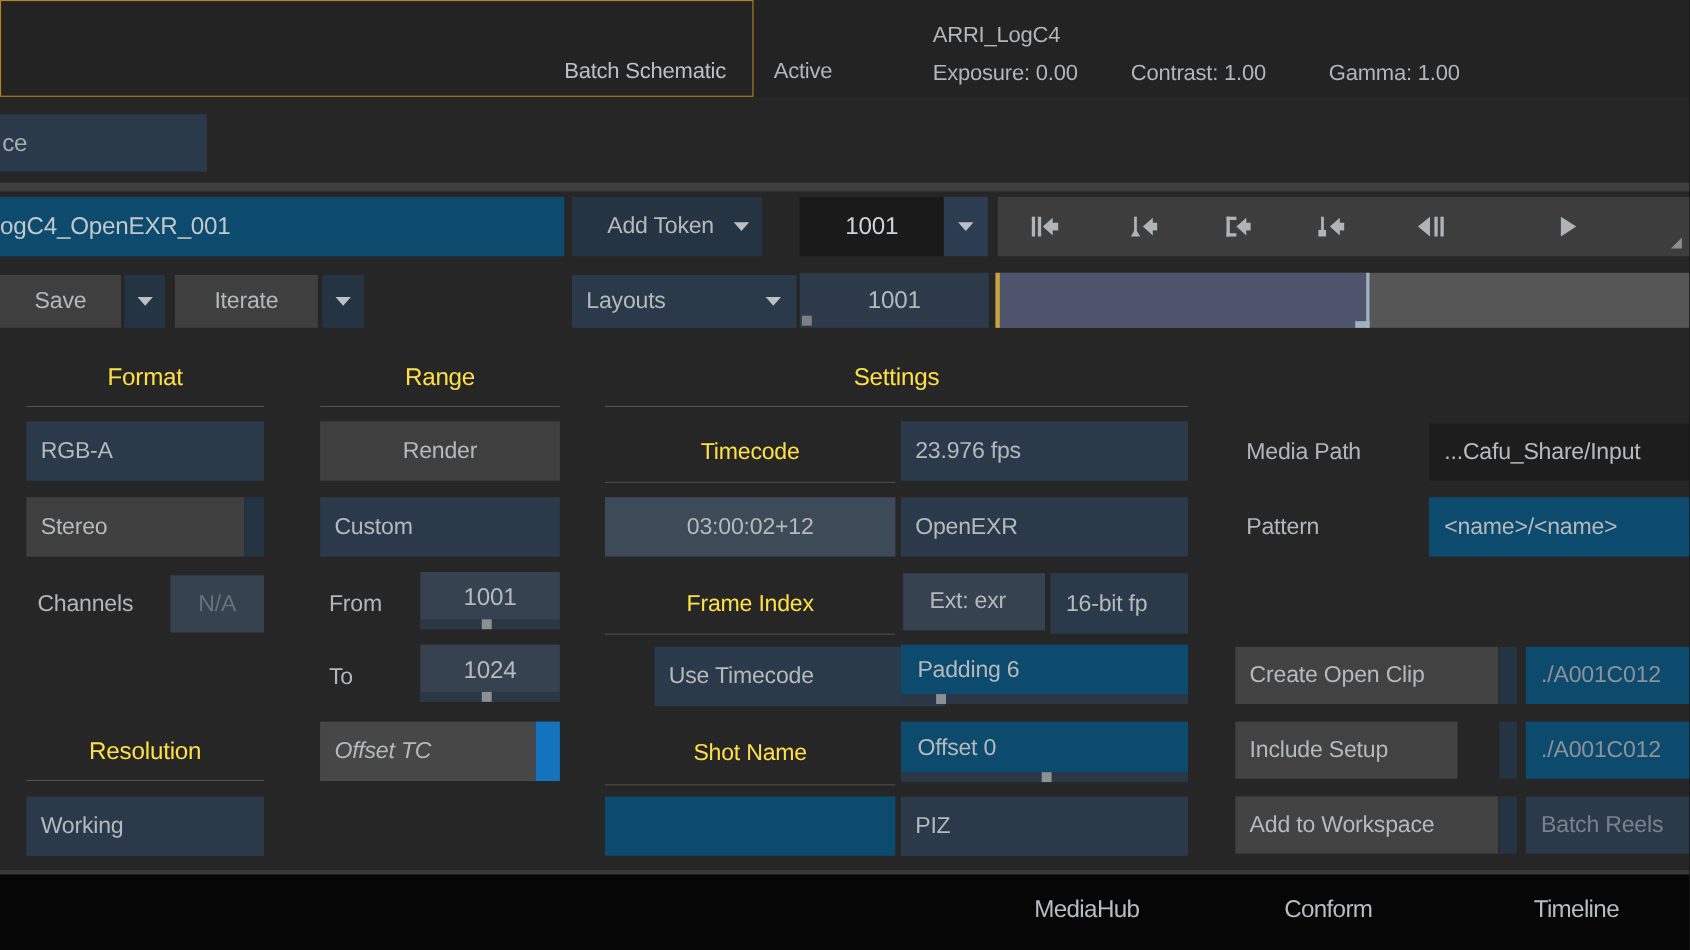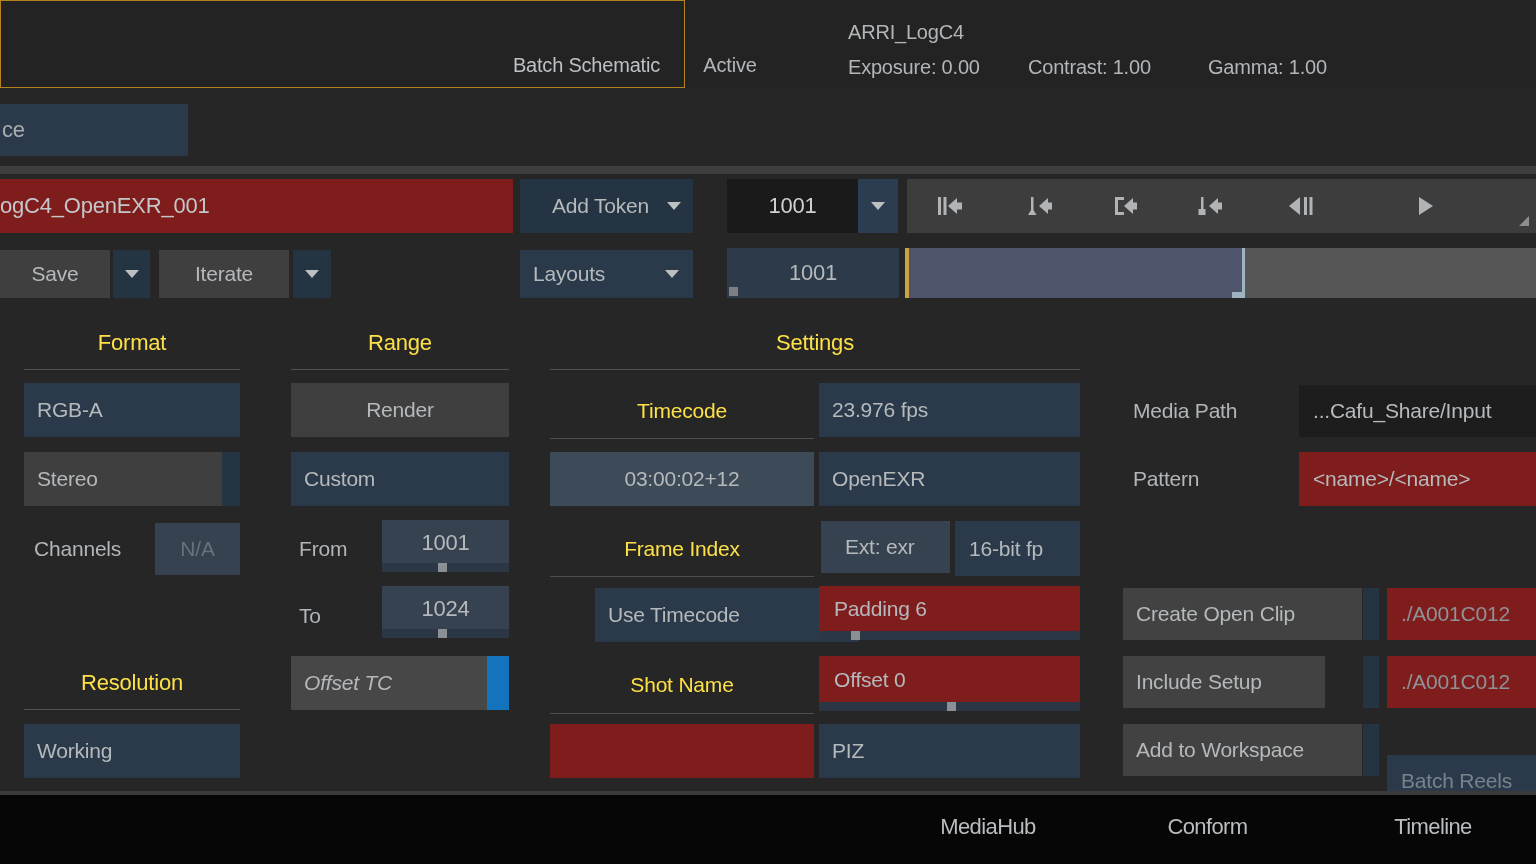--- a/index.html
+++ b/index.html
@@ -6,21 +6,21 @@
   #screen{position:relative;width:1536px;height:864px;overflow:hidden;
     background:#262626;font-family:"Liberation Sans",sans-serif;
     -webkit-font-smoothing:antialiased;}
   .abs{position:absolute;}
   .btn{position:absolute;display:flex;align-items:center;color:#b5b9bc;
     font-size:21px;letter-spacing:-0.2px;box-sizing:border-box;}
   .c{justify-content:center;}
   .pl{padding-left:13px;}
   .bg-blue{background:#2b3a4a;}
   .bg-dblue{background:#253443;}
-  .bg-slate{background:#7f1d1d;}
+  .bg-slate{background:#0c4a6e;}
   .bg-slate2{background:#36424f;}
   .bg-gray{background:#3f3f3f;}
   .bg-gray2{background:#424242;}
   .bg-gray3{background:#474747;}
   .bg-dark{background:#1d1d1d;}
   .lbl{position:absolute;display:flex;align-items:center;color:#b2b6b9;
     font-size:21px;letter-spacing:-0.2px;}
   .ttl{position:absolute;display:flex;align-items:center;justify-content:center;
     color:#fde047;font-size:22px;letter-spacing:-0.2px;}
   .hr{position:absolute;height:1px;background:#515151;}
@@ -114,21 +114,21 @@
   </div>
 
   <div class="btn bg-gray c" style="left:0;top:250px;width:110px;height:48px;">Save</div>
   <div class="btn bg-dblue c" style="left:113px;top:250px;width:37px;height:48px;">
     <span class="dar"></span>
   </div>
   <div class="btn bg-gray c" style="left:159px;top:250px;width:130px;height:48px;">Iterate</div>
   <div class="btn bg-dblue c" style="left:293px;top:250px;width:38px;height:48px;">
     <span class="dar"></span>
   </div>
-  <div class="btn bg-blue pl" style="left:520px;top:250px;width:173px;height:48px;">
+  <div class="btn bg-blue pl" style="left:520px;top:250px;width:204px;height:48px;">
     <span>Layouts</span>
     <span class="dar" style="position:absolute;right:14px;"></span>
   </div>
   <div class="btn c" style="left:727px;top:248px;width:172px;height:50px;background:#2c3a49;font-size:22px;">
     <span>1001</span>
     <span class="abs" style="left:2px;bottom:2px;width:9px;height:9px;background:#7c8084;"></span>
   </div>
 
   <div class="abs" style="left:905px;top:248px;width:631px;height:50px;background:#565656;">
     <div class="abs" style="left:0;top:0;width:4px;height:50px;background:#c9a33e;"></div>
@@ -208,21 +208,21 @@
   <div class="btn bg-gray2 pl" style="left:1123px;top:588px;width:239px;height:52px;">Create Open Clip</div>
   <div class="abs bg-dblue" style="left:1363px;top:588px;width:16px;height:52px;"></div>
   <div class="btn bg-slate dim" style="left:1387px;top:588px;width:149px;height:52px;padding-left:14px;">./A001C012</div>
 
   <div class="btn bg-gray2 pl" style="left:1123px;top:656px;width:202px;height:52px;">Include Setup</div>
   <div class="abs bg-dblue" style="left:1363px;top:656px;width:16px;height:52px;"></div>
   <div class="btn bg-slate dim" style="left:1387px;top:656px;width:149px;height:52px;padding-left:14px;">./A001C012</div>
 
   <div class="btn bg-gray2 pl" style="left:1123px;top:724px;width:239px;height:52px;">Add to Workspace</div>
   <div class="abs bg-dblue" style="left:1363px;top:724px;width:16px;height:52px;"></div>
-  <div class="btn bg-blue dim2" style="left:1387px;top:724px;width:149px;height:52px;padding-left:14px;margin-top:31px;">Batch Reels</div>
+  <div class="btn bg-blue dim2" style="left:1387px;top:724px;width:149px;height:52px;padding-left:14px;">Batch Reels</div>
 
   <div class="abs" style="left:0;top:791px;width:1536px;height:4px;background:#3a3a3a;"></div>
   <div class="abs" style="left:0;top:795px;width:1536px;height:69px;background:#060606;"></div>
   <div class="lbl" style="left:928px;top:812px;width:120px;height:30px;justify-content:center;font-size:22px;letter-spacing:-0.6px;color:#b9bdc0;">MediaHub</div>
   <div class="lbl" style="left:1150px;top:812px;width:115px;height:30px;justify-content:center;font-size:22px;letter-spacing:-0.6px;color:#b9bdc0;">Conform</div>
   <div class="lbl" style="left:1378px;top:812px;width:110px;height:30px;justify-content:center;font-size:22px;letter-spacing:-0.6px;color:#b9bdc0;">Timeline</div>
 
 </div>
 
 </body></html>

